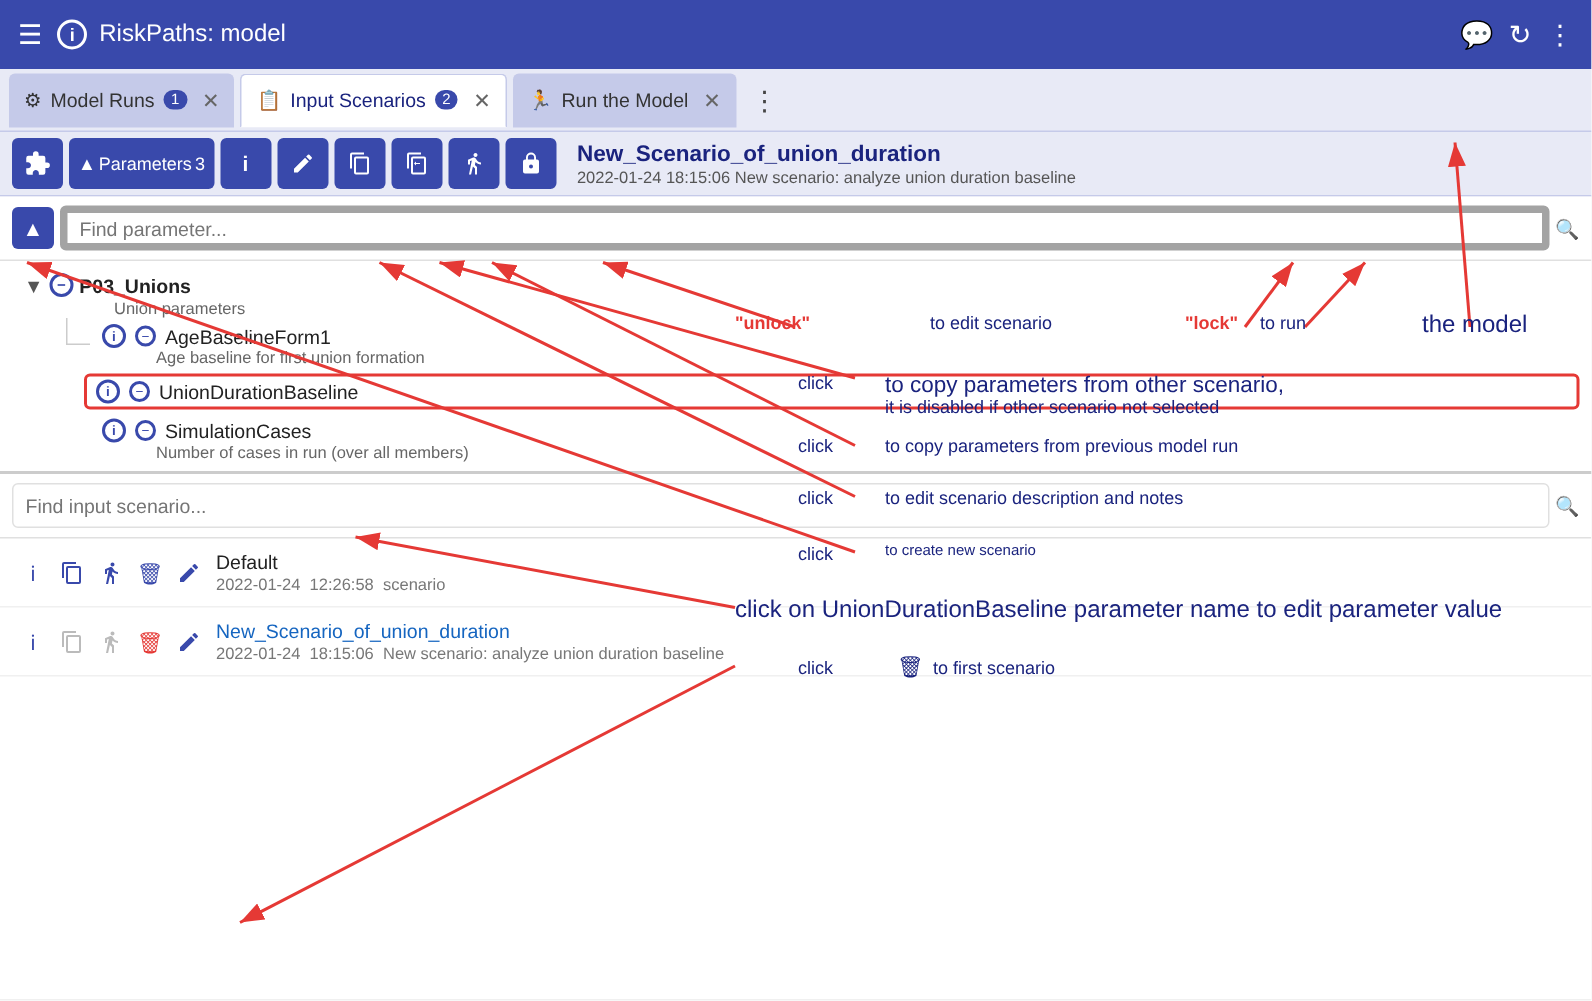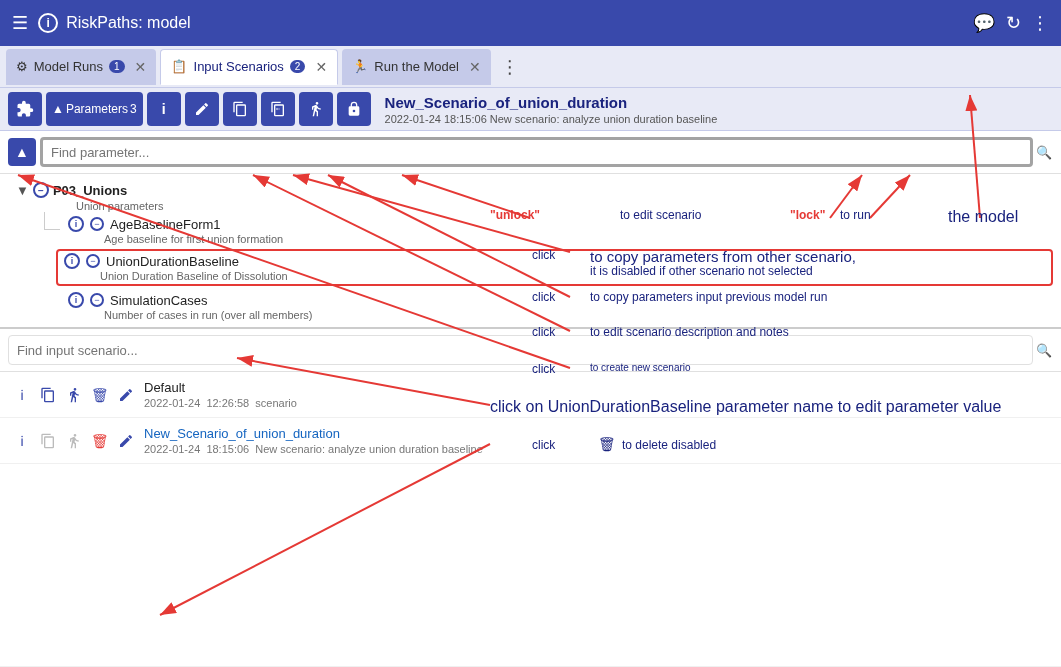--- a/index.html
+++ b/index.html
@@ -125,21 +125,21 @@
       color: white;
       border: none;
       border-radius: 4px;
       cursor: pointer;
       display: flex; align-items: center; justify-content: center;
       font-size: 14px;
     }
     .search-bar input {
       flex: 1;
       height: 30px;
-      border: 3px solid #a3a3a3;
+      border: 5px solid #a3a3a3;
       border-radius: 4px;
       padding: 0 8px;
       font-size: 13px;
       outline: none;
     }
     .search-icon { color: #888; cursor: pointer; }
 
     .param-tree { padding: 4px 0; }
     .param-group { margin: 0; }
     .param-group-header {
@@ -355,21 +355,20 @@
           </div>
           <div class="param-desc" style="margin-left:36px;">Age baseline for first union formation</div>
         </div>
 
         <div style="border:2px solid #e53935;border-radius:4px;margin:2px 8px 2px 56px;padding:2px 6px;position:relative;">
           <div class="param-item-header">
             <div style="width:16px;height:16px;border:2px solid #3949ab;border-radius:50%;display:flex;align-items:center;justify-content:center;color:#3949ab;font-size:9px;font-weight:bold;cursor:pointer;">i</div>
             <div style="width:14px;height:14px;border:2px solid #3949ab;border-radius:50%;display:flex;align-items:center;justify-content:center;color:#3949ab;font-size:9px;">−</div>
             <span class="param-name" style="cursor:pointer;">UnionDurationBaseline</span>
           </div>
-          <div class="param-desc" style="margin-left:36px;">Union Duration Baseline of Dissolution</div>
         </div>
 
         <div class="param-item" style="padding-left:68px; position:relative;">
           <div class="param-item-header">
             <div style="width:16px;height:16px;border:2px solid #3949ab;border-radius:50%;display:flex;align-items:center;justify-content:center;color:#3949ab;font-size:9px;font-weight:bold;cursor:pointer;">i</div>
             <div style="width:14px;height:14px;border:2px solid #3949ab;border-radius:50%;display:flex;align-items:center;justify-content:center;color:#3949ab;font-size:9px;">−</div>
             <span class="param-name">SimulationCases</span>
           </div>
           <div class="param-desc" style="margin-left:36px;">Number of cases in run (over all members)</div>
         </div>
@@ -475,27 +474,27 @@
 
   <span style="position:absolute;top:208px;left:840px;color:#1a237e;font-size:12px;">to run</span>
 
   <span style="position:absolute;top:208px;left:948px;color:#1a237e;font-size:16px;">the model</span>
 
   <span style="position:absolute;top:248px;left:532px;color:#1a237e;font-size:12px;">click</span>
   <span style="position:absolute;top:248px;left:590px;color:#1a237e;font-size:15px;">to copy parameters from other scenario,</span>
   <span style="position:absolute;top:264px;left:590px;color:#1a237e;font-size:12px;">it is disabled if other scenario not selected</span>
 
   <span style="position:absolute;top:290px;left:532px;color:#1a237e;font-size:12px;">click</span>
-  <span style="position:absolute;top:290px;left:590px;color:#1a237e;font-size:12px;">to copy parameters input previous model run</span>
+  <span style="position:absolute;top:290px;left:590px;color:#1a237e;font-size:12px;">to copy parameters from previous model run</span>
 
   <span style="position:absolute;top:325px;left:532px;color:#1a237e;font-size:12px;">click</span>
   <span style="position:absolute;top:325px;left:590px;color:#1a237e;font-size:12px;">to edit scenario description and notes</span>
 
   <span style="position:absolute;top:362px;left:532px;color:#1a237e;font-size:12px;">click</span>
   <span style="position:absolute;top:362px;left:590px;color:#1a237e;font-size:10px;">to create new scenario</span>
 
   <span style="position:absolute;top:398px;left:490px;color:#1a237e;font-size:16px;">click on UnionDurationBaseline parameter name to edit parameter value</span>
 
   <span style="position:absolute;top:438px;left:532px;color:#1a237e;font-size:12px;">click</span>
-  <span style="position:absolute;top:438px;left:622px;color:#1a237e;font-size:12px;">to delete disabled</span>
+  <span style="position:absolute;top:438px;left:622px;color:#1a237e;font-size:12px;">to first scenario</span>
 
   <span style="position:absolute;top:436px;left:598px;color:#1a237e;font-size:14px;">🗑</span>
 </div>
 
 </body></html>

